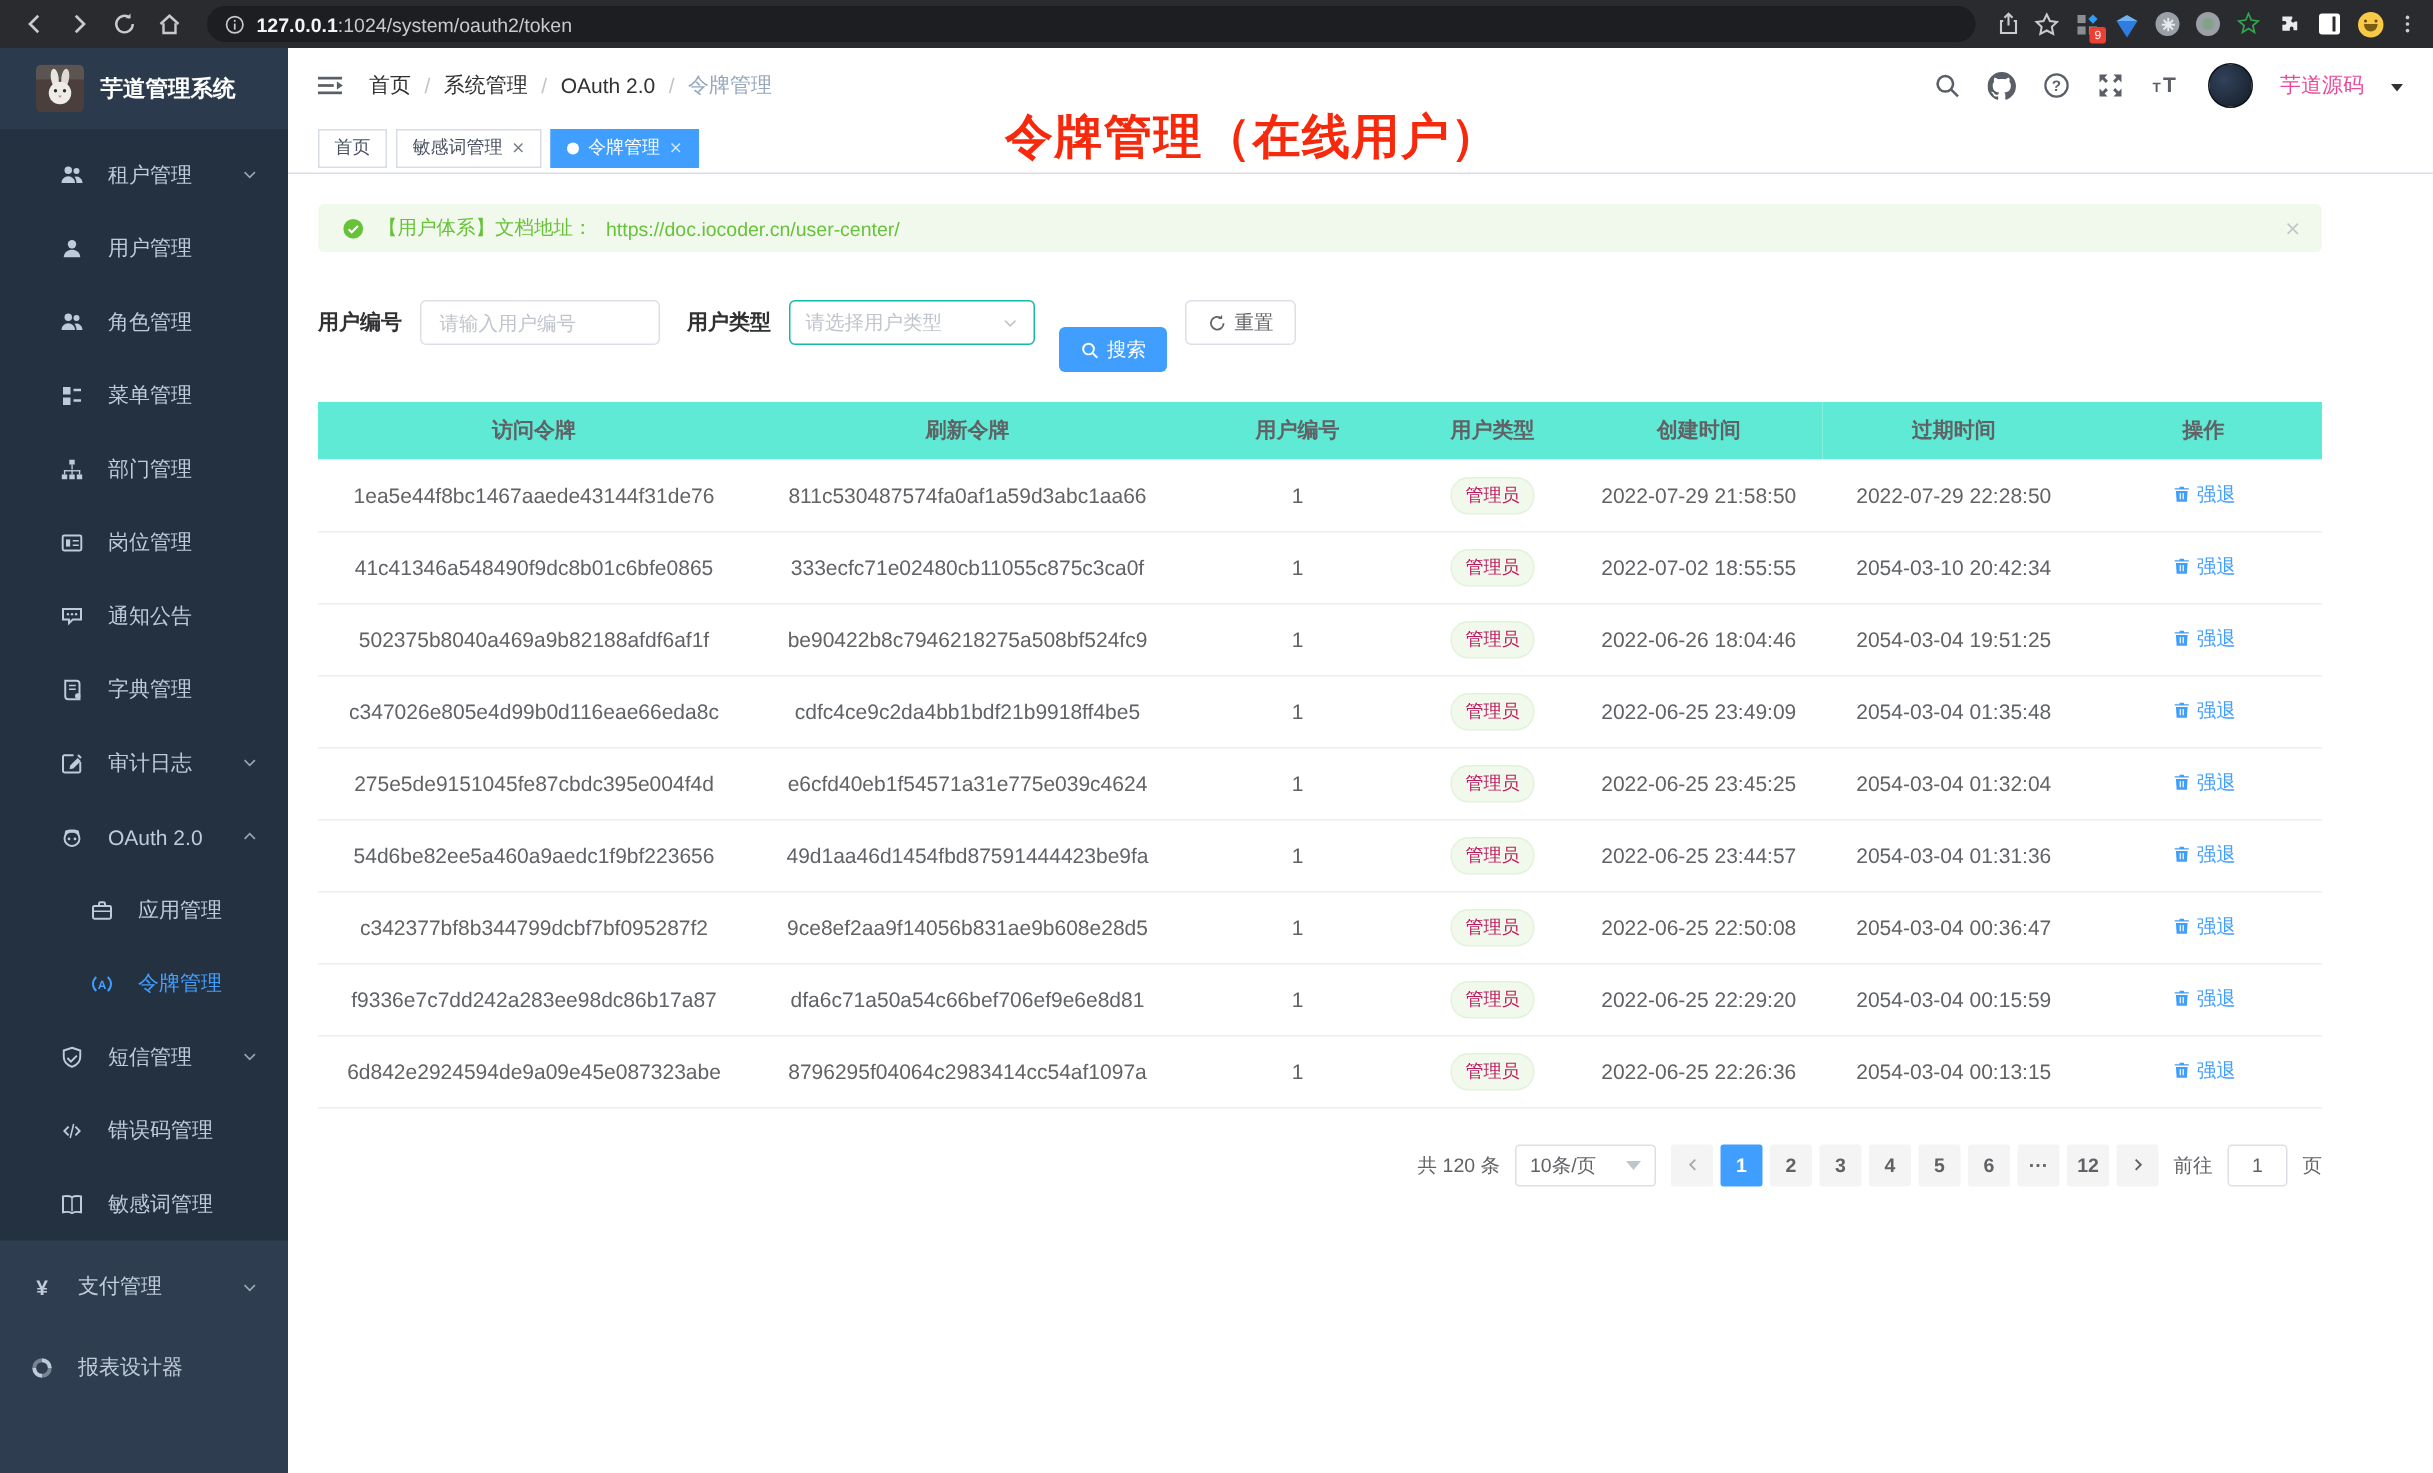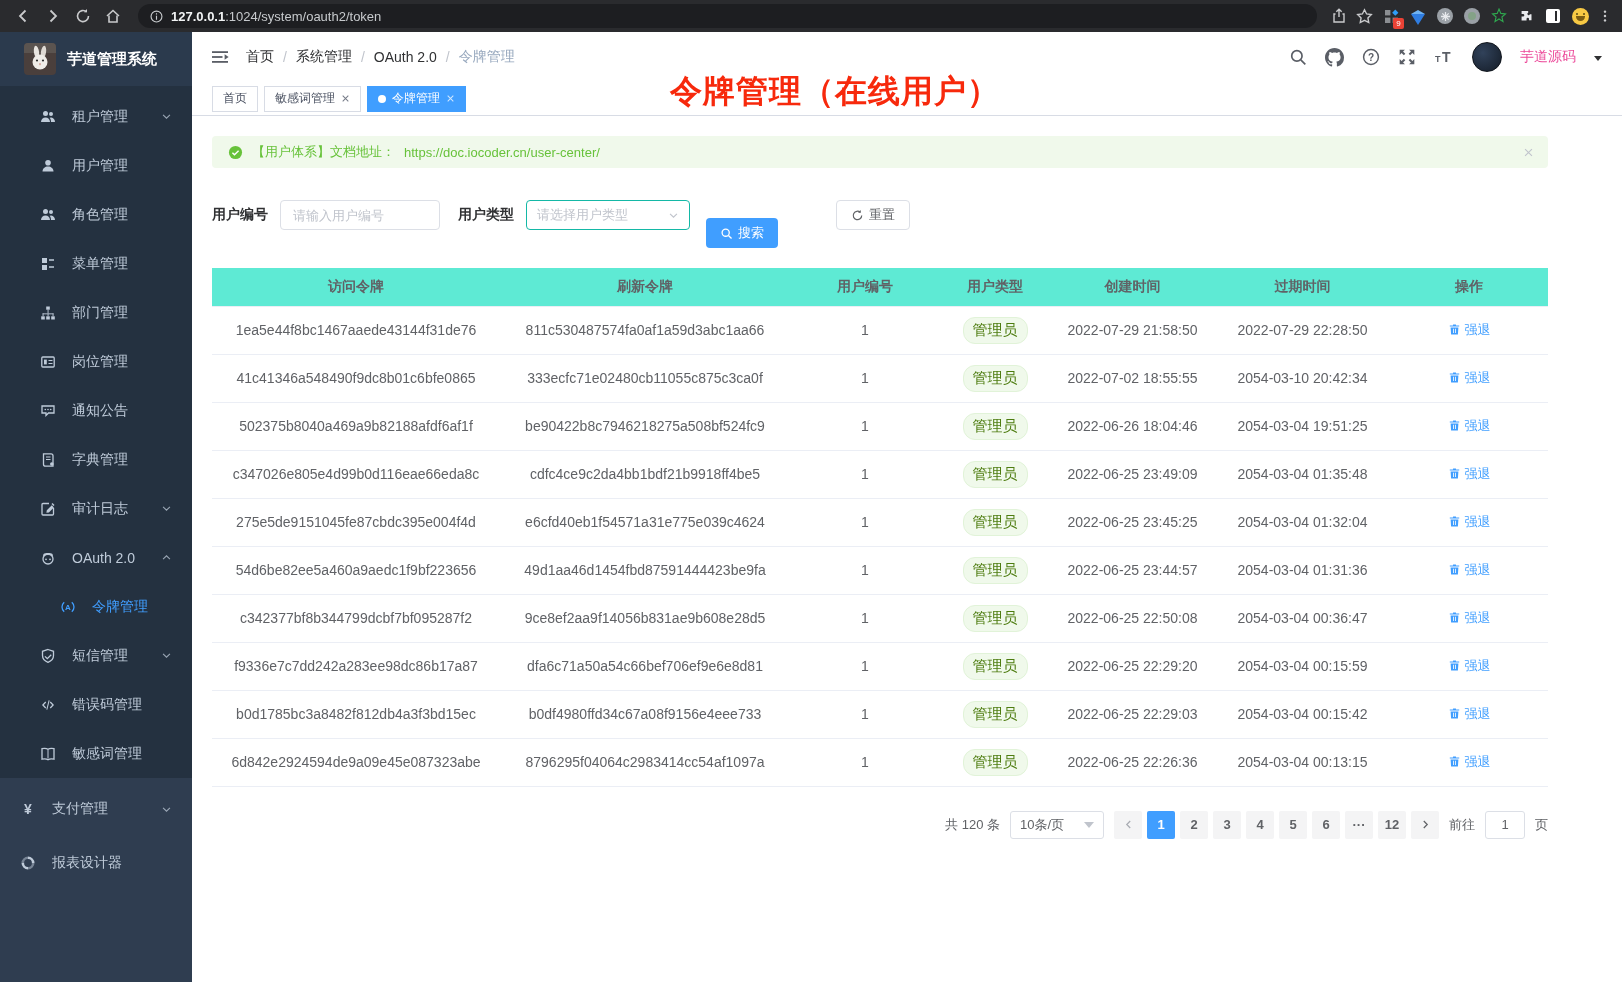--- a/index.html
+++ b/index.html
@@ -65,26 +65,26 @@
   .alert-close { position:absolute; right:14px; color:#c0c4cc; cursor:pointer; display:flex; }
 
   .filters { display:flex; align-items:center; margin-bottom:20px; }
   .f-label { font-size:14px; font-weight:bold; color:#303133; margin-right:12px; }
   .f-input { width:160px; height:30px; border:1px solid #dcdfe6; border-radius:4px; padding:0 12px; font-size:13px; color:#606266; outline:none; font-family:inherit; }
   .f-input::placeholder { color:#c0c4cc; }
   .f-select { width:164px; height:30px; border:1px solid #14b8a6; border-radius:4px; padding:0 10px; font-size:13px; color:#c0c4cc; display:flex; align-items:center; justify-content:space-between; cursor:pointer; }
   .sp18 { width:18px; } .sp16 { width:16px; } .sp12 { width:12px; }
   .btn { height:30px; border-radius:4px; font-size:13px; display:flex; align-items:center; gap:5px; padding:0 14px; cursor:pointer; border:none; font-family:inherit; }
   .btn-primary { background:#409EFF; color:#fff;margin-top:36px; }
-  .btn-plain { background:#fff; border:1px solid #dcdfe6; color:#606266;margin-left:46px; }
+  .btn-plain { background:#fff; border:1px solid #dcdfe6; color:#606266; }
 
   table { width:1336px; border-collapse:collapse; table-layout:fixed; }
   th { height:38px; background:#5eead4; color:#606266; font-size:14px; font-weight:bold; border-bottom:1px solid #ebeef5; }
   td { height:48px; text-align:center; font-size:14px; color:#606266; border-bottom:1px solid #ebeef5; white-space:nowrap; overflow:hidden; }
-  .badge { display:inline-block; padding:3px 9px; font-size:15px; color:#4d7c0f; background:#f0f9eb; border:1px solid #e1f3d8; border-radius:12px; }
+  .badge { display:inline-block; padding:3px 9px; font-size:12px; color:#be185d; background:#f0f9eb; border:1px solid #e1f3d8; border-radius:12px; }
   .action { color:#409EFF; font-size:13px; display:inline-flex; align-items:center; gap:4px; cursor:pointer; }
 
   .pagination { width:1336px; margin-top:24px; display:flex; justify-content:flex-end; align-items:center; gap:10px; font-size:13px; color:#606266; }
   .page-size { width:94px; height:28px; border:1px solid #dcdfe6; border-radius:3px; display:flex; align-items:center; justify-content:space-between; padding:0 9px; cursor:pointer; }
   .pg-group { display:flex; align-items:center; gap:5px; }
   .pg-btn { min-width:28px; height:28px; padding:0 4px; border-radius:2px; background:#f4f4f5; color:#606266; font-size:13px; font-weight:bold; display:flex; align-items:center; justify-content:center; cursor:pointer; }
   .pg-btn.active { background:#409EFF; color:#fff; }
   .pg-nav { color:#a8abb2; }
   .goto-input { width:40px; height:28px; border:1px solid #dcdfe6; border-radius:3px; text-align:center; font-size:13px; color:#606266; outline:none; font-family:inherit; }
 
@@ -323,20 +323,30 @@
               <circle cx="10" cy="9.3" r=".9" fill="currentColor"></circle>
             </svg>
           </span>
         <span>OAuth 2.0</span>
         <span class="arrow up">
             <svg width="11" height="11" viewBox="0 0 16 16">
               <path d="M3 5.5l5 5 5-5" fill="none" stroke="currentColor" stroke-width="1.6"></path>
             </svg>
           </span>
       </div>
+      <div class="m-item lvl3">
+        <span class="mi">
+            <svg width="16" height="16" viewBox="0 0 16 16">
+              <rect x="2" y="5" width="12" height="8.5" rx="1" fill="none" stroke="currentColor" stroke-width="1.3"></rect>
+              <path d="M6 5V3.5a1 1 0 0 1 1-1h2a1 1 0 0 1 1 1V5" fill="none" stroke="currentColor" stroke-width="1.3"></path>
+              <rect x="2.5" y="8" width="11" height="1" fill="currentColor"></rect>
+            </svg>
+          </span>
+        <span>应用管理</span>
+      </div>
       <div class="m-item lvl3 active">
         <span class="mi">
             <svg width="16" height="16" viewBox="0 0 16 16">
               <path d="M4.2 3.3C2.8 4.5 2 6.2 2 8s.8 3.5 2.2 4.7M11.8 3.3C13.2 4.5 14 6.2 14 8s-.8 3.5-2.2 4.7" fill="none" stroke="currentColor" stroke-width="1.3"></path>
               <text x="8" y="11" text-anchor="middle" font-size="8" font-weight="bold" fill="currentColor">A</text>
             </svg>
           </span>
         <span>令牌管理</span>
       </div>
       <div class="m-item">
@@ -677,36 +687,20 @@
               <td>
                 <span class="action">
                   <svg width="13" height="13" viewBox="0 0 16 16" fill="currentColor">
                     <path d="M6.2 1.8h3.6v1.2h4v1.2H2.2V3h4zM3.2 5.4h9.6l-.6 8.8H3.8zM6.3 7v5.2h1V7zm2.4 0v5.2h1V7z"></path>
                   </svg>
                   <span>强退</span>
                 </span>
               </td>
             </tr>
 
-            <tr>
-              <td>b0d1785bc3a8482f812db4a3f3bd15ec</td>
-              <td>b0df4980ffd34c67a08f9156e4eee733</td>
-              <td>1</td>
-              <td><span class="badge">管理员</span></td>
-              <td>2022-06-25 22:29:03</td>
-              <td>2054-03-04 00:15:42</td>
-              <td>
-                <span class="action">
-                  <svg width="13" height="13" viewBox="0 0 16 16" fill="currentColor">
-                    <path d="M6.2 1.8h3.6v1.2h4v1.2H2.2V3h4zM3.2 5.4h9.6l-.6 8.8H3.8zM6.3 7v5.2h1V7zm2.4 0v5.2h1V7z"></path>
-                  </svg>
-                  <span>强退</span>
-                </span>
-              </td>
-            </tr>
 
             <tr>
               <td>6d842e2924594de9a09e45e087323abe</td>
               <td>8796295f04064c2983414cc54af1097a</td>
               <td>1</td>
               <td><span class="badge">管理员</span></td>
               <td>2022-06-25 22:26:36</td>
               <td>2054-03-04 00:13:15</td>
               <td>
                 <span class="action">

